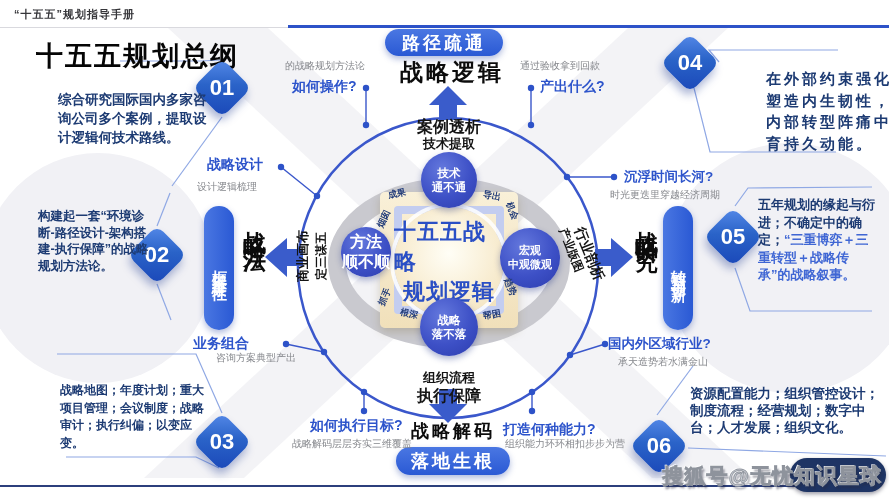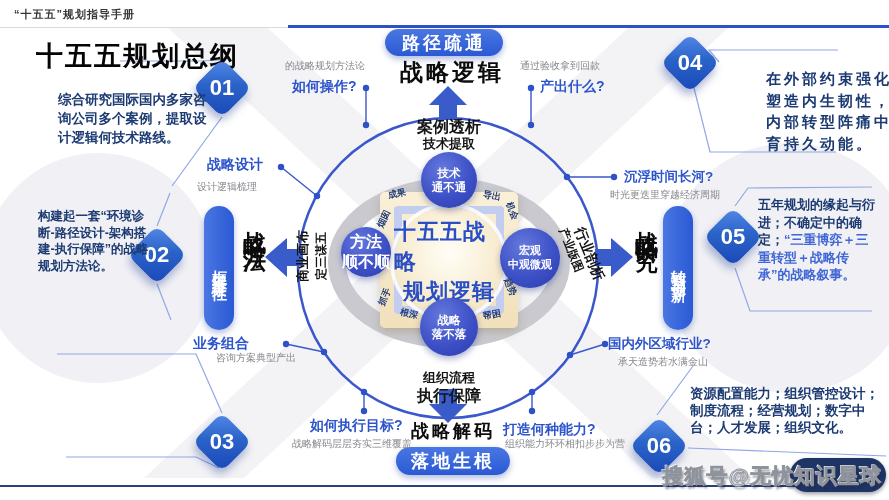--- a/index.html
+++ b/index.html
@@ -214,20 +214,21 @@
     </div>
   <div class="abs-c diamond z3" style="left:733px;top:237px;">
       <span>05</span>
     </div>
   <div class="abs-c diamond z3" style="left:659px;top:446px;">
       <span>06</span>
     </div>
 
   <div class="abs block z3" style="left:58px;top:90px;width:155px;font-size:13.5px;line-height:19px;">综合研究国际国内多家咨询公司多个案例，提取设计逻辑何技术路线。</div>
   <div class="abs block z3" style="left:38px;top:208px;width:118px;font-size:12.5px;line-height:16.5px;">构建起一套“环境诊断-路径设计-架构搭建-执行保障”的战略规划方法论。</div>
+  <div class="abs block z3" style="left:60px;top:382px;width:150px;font-size:12px;line-height:17.5px;">战略地图；年度计划；重大项目管理；会议制度；战略审计；执行纠偏；以变应变。</div>
   <div class="abs block z3" style="left:722px;top:68px;width:158px;font-size:15px;line-height:21.5px;letter-spacing:3px;margin-left:44px;">在外部约束强化中塑造内生韧性，在内部转型阵痛中培育持久动能。</div>
   <div class="abs block z3" style="left:758px;top:196px;width:120px;font-size:13px;line-height:17.5px;"><span>五年规划的缘起与衍进；不确定中的确定；</span><span class="blue">“三重博弈＋三重转型＋战略传承”的战略叙事。</span></div>
   <div class="abs block z3" style="left:690px;top:385px;width:192px;font-size:13.5px;line-height:17px;">资源配置能力；组织管控设计；制度流程；经营规划；数字中台；人才发展；组织文化。</div>
 
   <div class="abs wm-ribbon z4" style="left:790px;top:458px;width:96px;height:34px;"></div>
   <div class="abs wm-text z5" style="left:600px;top:462px;width:282px;text-align:right;">搜狐号@无忧知识星球</div>
 
 </div>
 
 </body></html>

